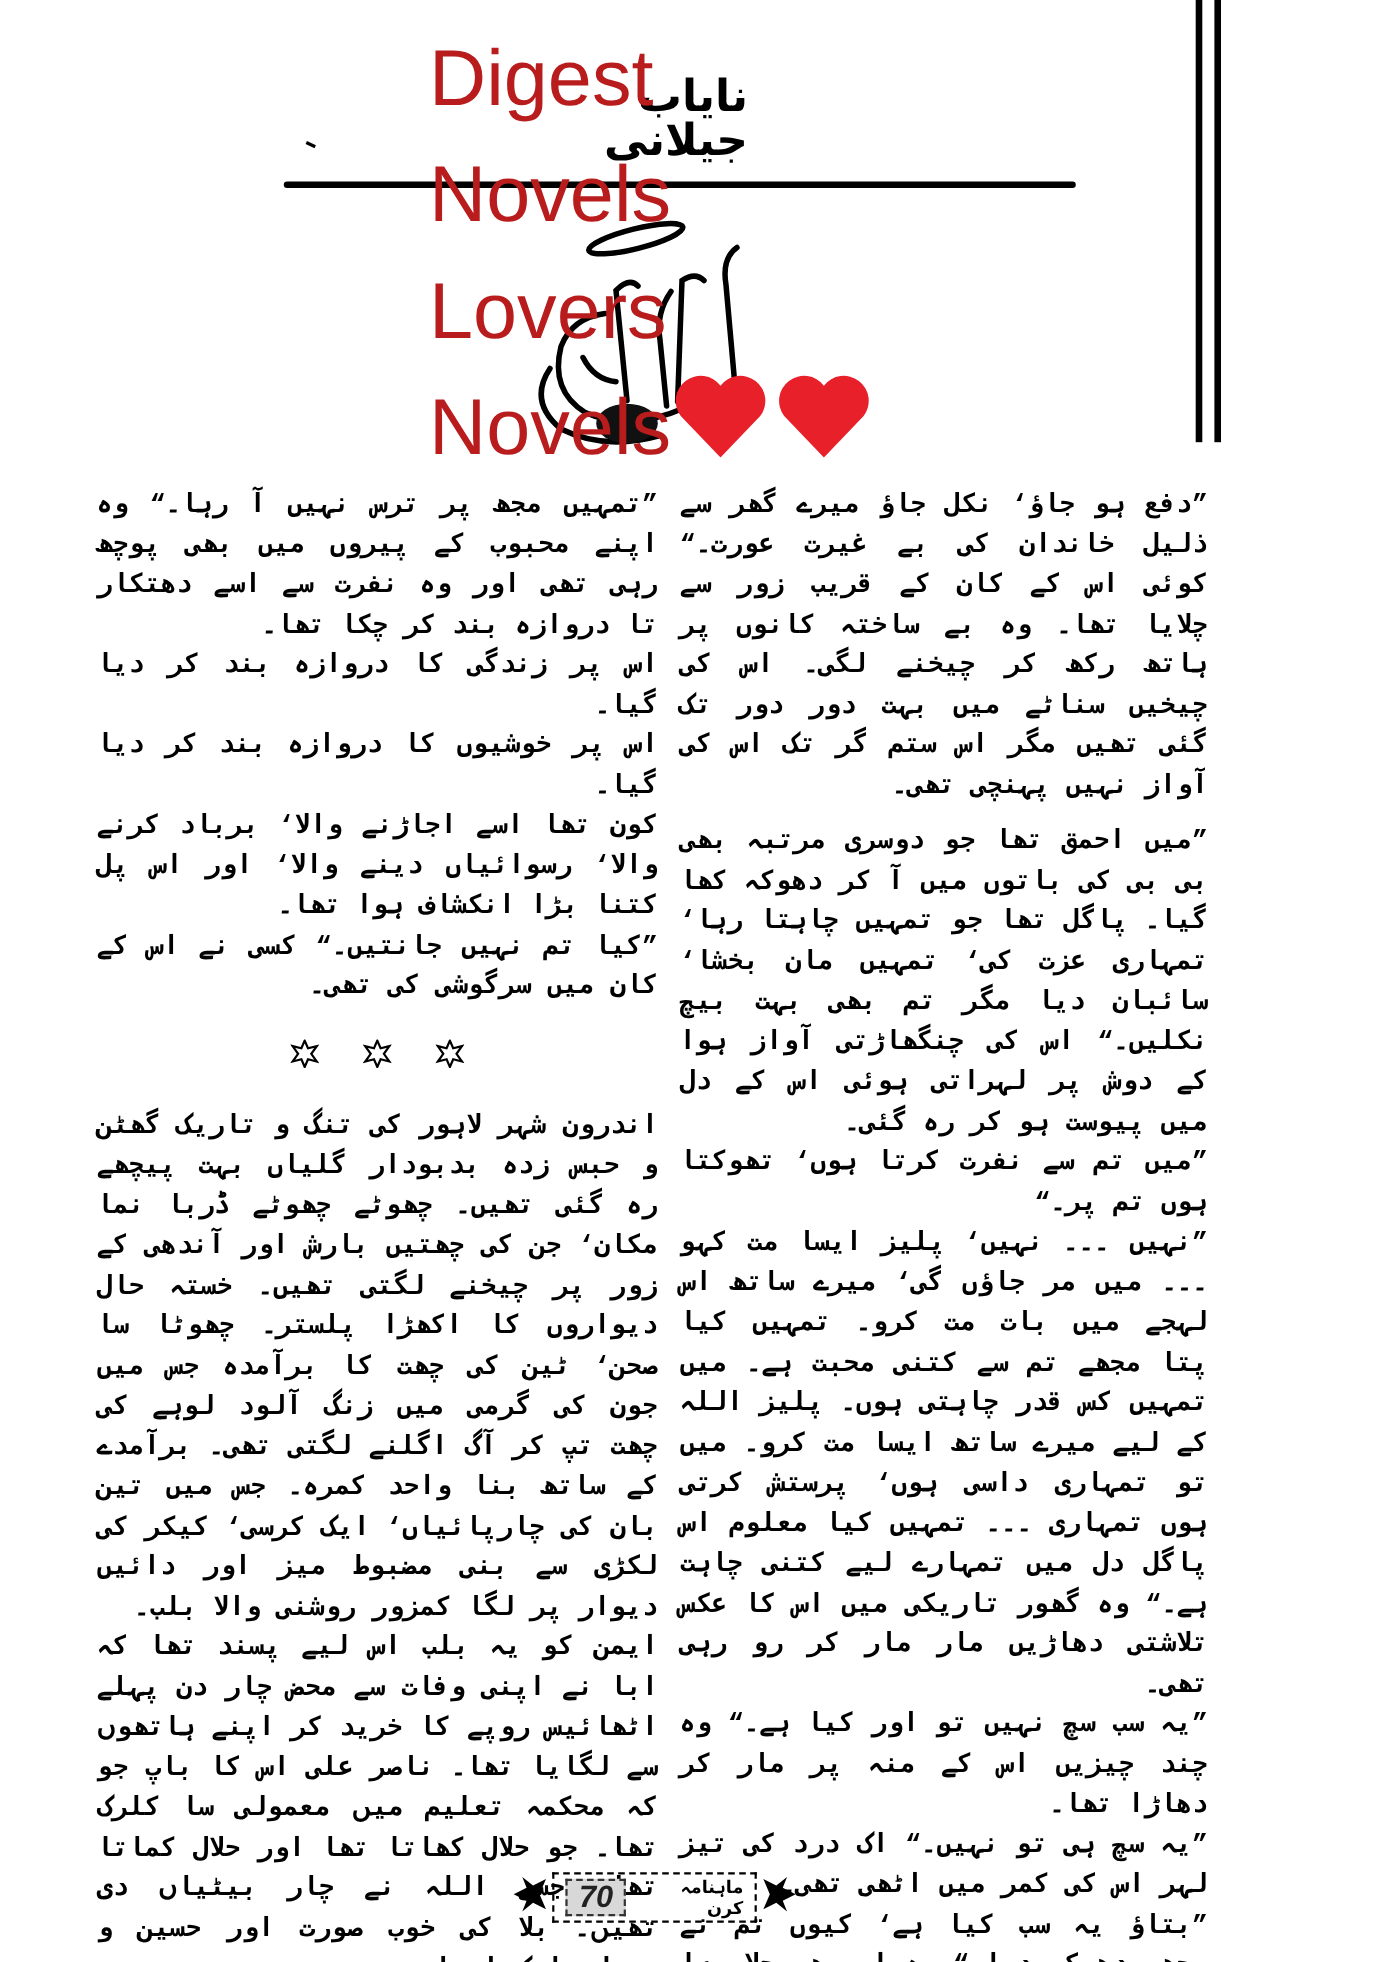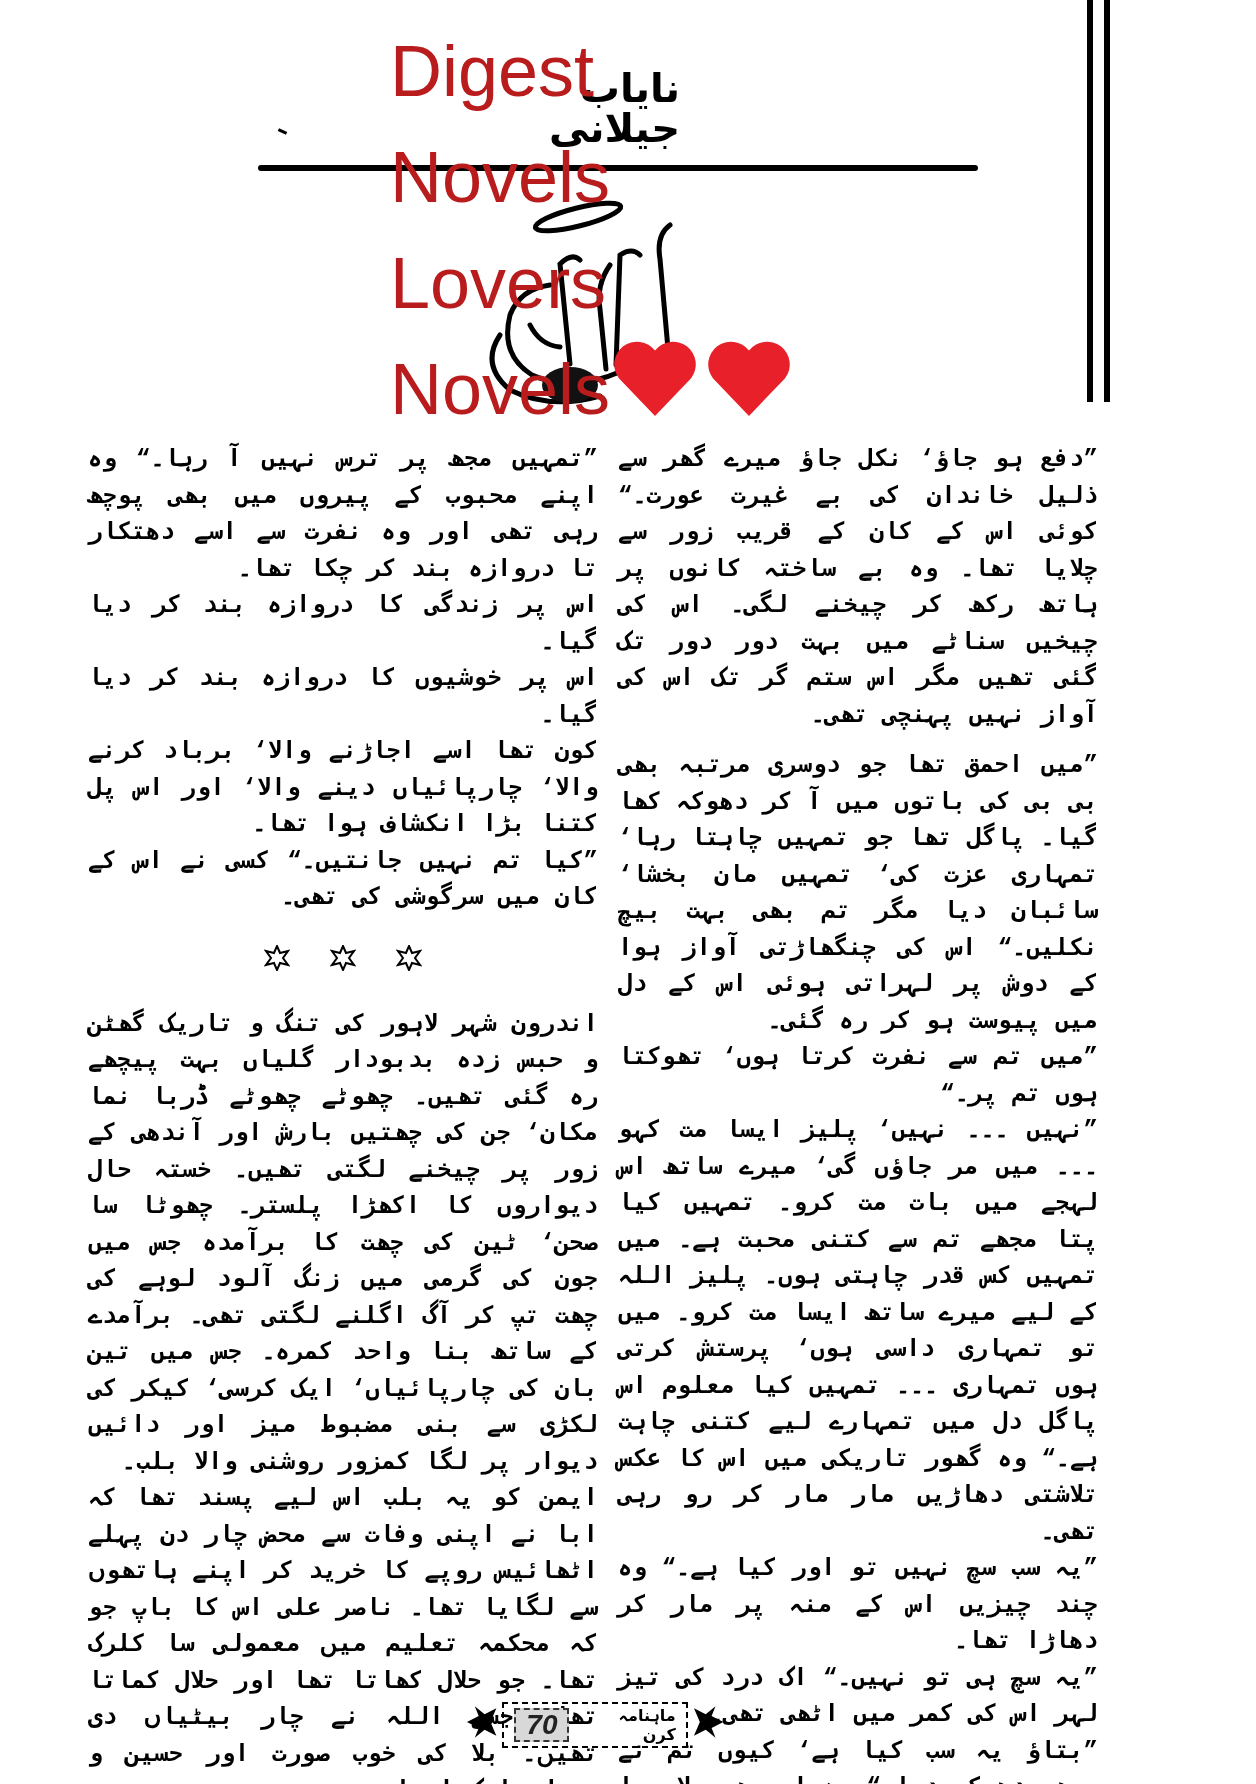--- a/index.html
+++ b/index.html
@@ -96,21 +96,21 @@
     <p class="para">”نہیں ۔۔۔ نہیں‘ پلیز ایسا مت کہو ۔۔۔ میں مر جاؤں گی‘ میرے ساتھ اس لہجے میں بات مت کرو۔ تمہیں کیا پتا مجھے تم سے کتنی محبت ہے۔ میں تمہیں کس قدر چاہتی ہوں۔ پلیز اللہ کے لیے میرے ساتھ ایسا مت کرو۔ میں تو تمہاری داسی ہوں‘ پرستش کرتی ہوں تمہاری ۔۔۔ تمہیں کیا معلوم اس پاگل دل میں تمہارے لیے کتنی چاہت ہے۔“ وہ گھور تاریکی میں اس کا عکس تلاشتی دھاڑیں مار مار کر رو رہی تھی۔</p>
     <p class="para">”یہ سب سچ نہیں تو اور کیا ہے۔“ وہ چند چیزیں اس کے منہ پر مار کر دھاڑا تھا۔</p>
     <p class="para">”یہ سچ ہی تو نہیں۔“ اک درد کی تیز لہر اس کی کمر میں اٹھی تھی۔</p>
     <p class="para">”بتاؤ یہ سب کیا ہے‘ کیوں تم نے مجھے دھوکہ دیا۔“ وہ اب بھی چلا رہا تھا۔ اسے بے دردی سے مار رہا تھا۔</p>
   </div>
 
   <div class="col col-left">
     <p class="para">”تمہیں مجھ پر ترس نہیں آ رہا۔“ وہ اپنے محبوب کے پیروں میں بھی پوچھ رہی تھی اور وہ نفرت سے اسے دھتکار تا دروازہ بند کر چکا تھا۔</p>
     <p class="para">اس پر زندگی کا دروازہ بند کر دیا گیا۔</p>
     <p class="para">اس پر خوشیوں کا دروازہ بند کر دیا گیا۔</p>
-    <p class="para">کون تھا اسے اجاڑنے والا‘ برباد کرنے والا‘ چارپائیاں دینے والا‘ اور اس پل کتنا بڑا انکشاف ہوا تھا۔</p>
+    <p class="para">کون تھا اسے اجاڑنے والا‘ برباد کرنے والا‘ رسوائیاں دینے والا‘ اور اس پل کتنا بڑا انکشاف ہوا تھا۔</p>
     <p class="para">”کیا تم نہیں جانتیں۔“ کسی نے اس کے کان میں سرگوشی کی تھی۔</p>
 
     <div class="stars">
       <svg class="star" viewBox="0 0 26 26">
         <path d="M13 1 L16 8 L24 6 L19 13 L24 20 L16 18 L13 25 L10 18 L2 20 L7 13 L2 6 L10 8 Z" fill="none" stroke="#000" stroke-width="2"></path>
       </svg>
       <svg class="star" viewBox="0 0 26 26">
         <path d="M13 1 L16 8 L24 6 L19 13 L24 20 L16 18 L13 25 L10 18 L2 20 L7 13 L2 6 L10 8 Z" fill="none" stroke="#000" stroke-width="2"></path>
       </svg>
       <svg class="star" viewBox="0 0 26 26">

